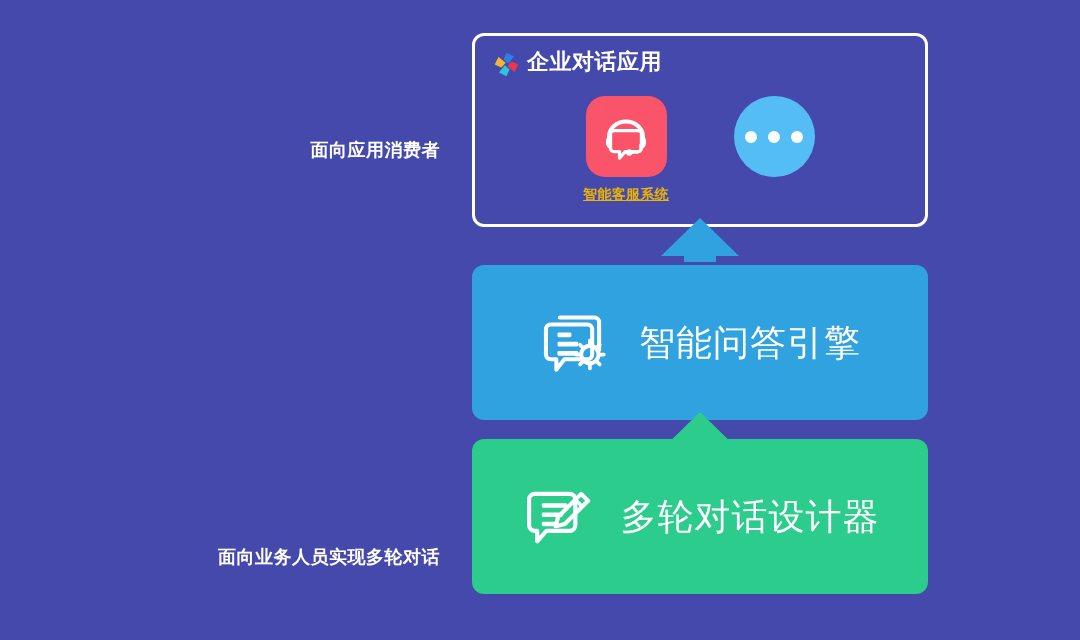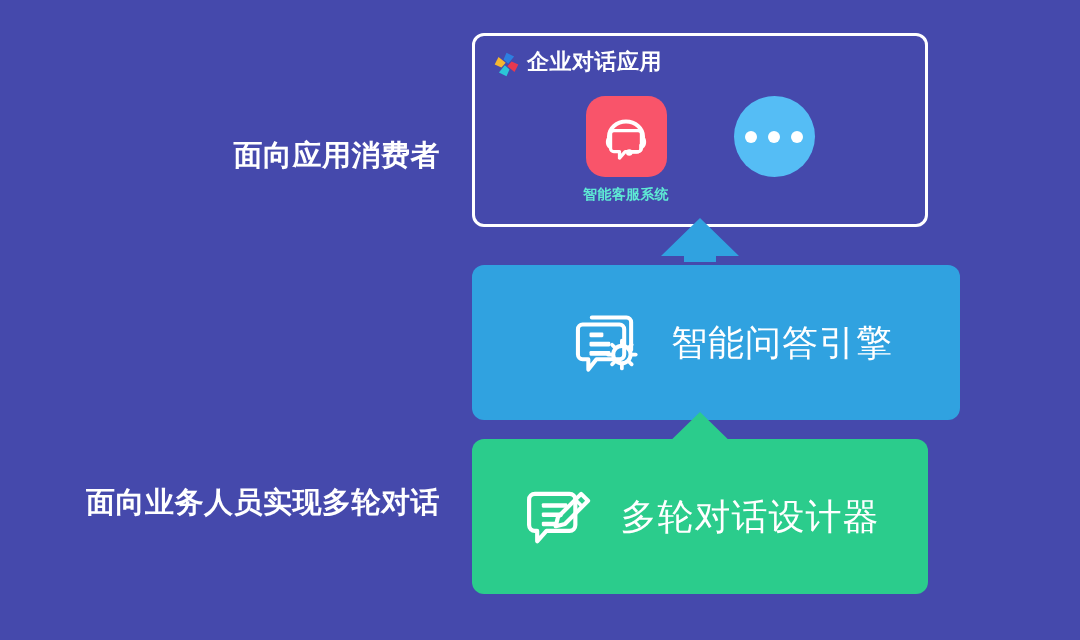--- a/index.html
+++ b/index.html
@@ -18,30 +18,30 @@
     width: 1080px;
     height: 640px;
     background: #4549AC;
   }
 
   
   .tier-label {
     position: absolute;
     right: 640px;            
     color: #ffffff;
-    font-size: 29px;
+    font-size: 18px;
     font-weight: bold;
     letter-spacing: 0.5px;
     white-space: nowrap;
     text-align: right;
     line-height: 1;
   }
   .tier-label.l1 { top: 141px; }
   .tier-label.l2 { top: 331px; }
-  .tier-label.l3 { top: 488px; }
+  .tier-label.l3 { top: 548px; }
 
   
   #apps-panel {
     position: absolute;
     left: 472px;
     top: 33px;
     width: 456px;
     height: 194px;
     box-sizing: border-box;
     border: 3px solid #ffffff;
@@ -100,26 +100,27 @@
   .app-icon.circle-dots {
     border-radius: 50%;
     background: #55BDF5;
   }
   .app-icon.circle-plus {
     border-radius: 50%;
     background: #2BC183;
   }
   .app-caption {
     margin-top: 10px;
-    color: #5eead4;
+    color: #eab308;
     font-size: 14px;
     font-weight: bold;
     white-space: nowrap;
     line-height: 1;
     letter-spacing: 0.3px;
+    text-decoration: underline;
   }
   .app-caption.empty { visibility: hidden; }
 
   .dots {
     display: flex;
     gap: 11px;
     align-items: center;
   }
   .dots span {
     width: 12px;
@@ -151,21 +152,21 @@
     position: absolute;
     left: 472px;
     width: 456px;
     height: 155px;
     border-radius: 12px;
     display: flex;
     align-items: center;
     justify-content: center;
     gap: 26px;
   }
-  #bar-engine  { top: 265px; background: #30A2E0; padding-left: 32px; }
+  #bar-engine  { top: 265px; background: #30A2E0; }
   #bar-designer{ top: 439px; background: #2BCC8C; }
   .bar-icon { width: 74px; height: 74px; flex: 0 0 auto; display:block; }
   .bar-title {
     color: #ffffff;
     font-size: 36px;
     font-weight: normal;
     letter-spacing: 1px;
     line-height: 1;
     white-space: nowrap;
   }

